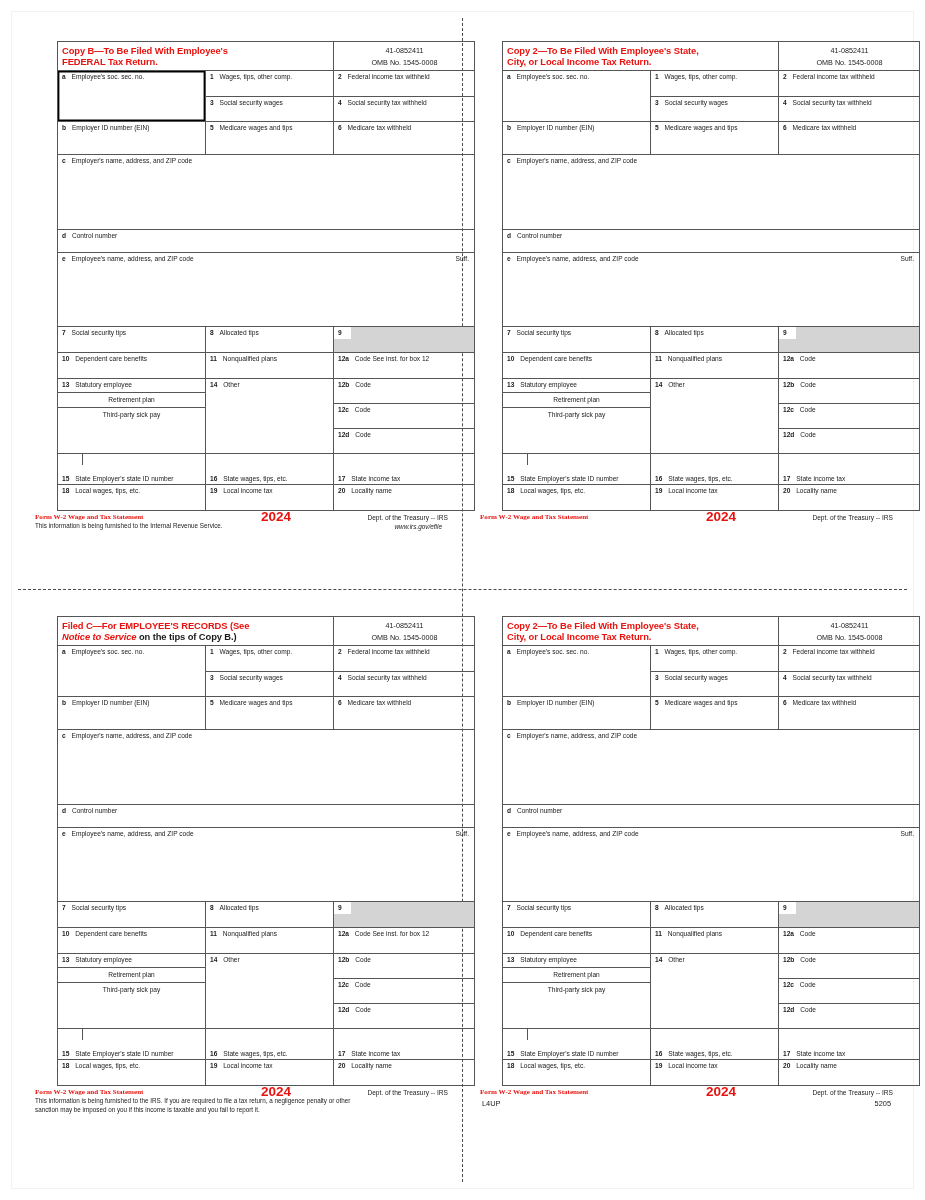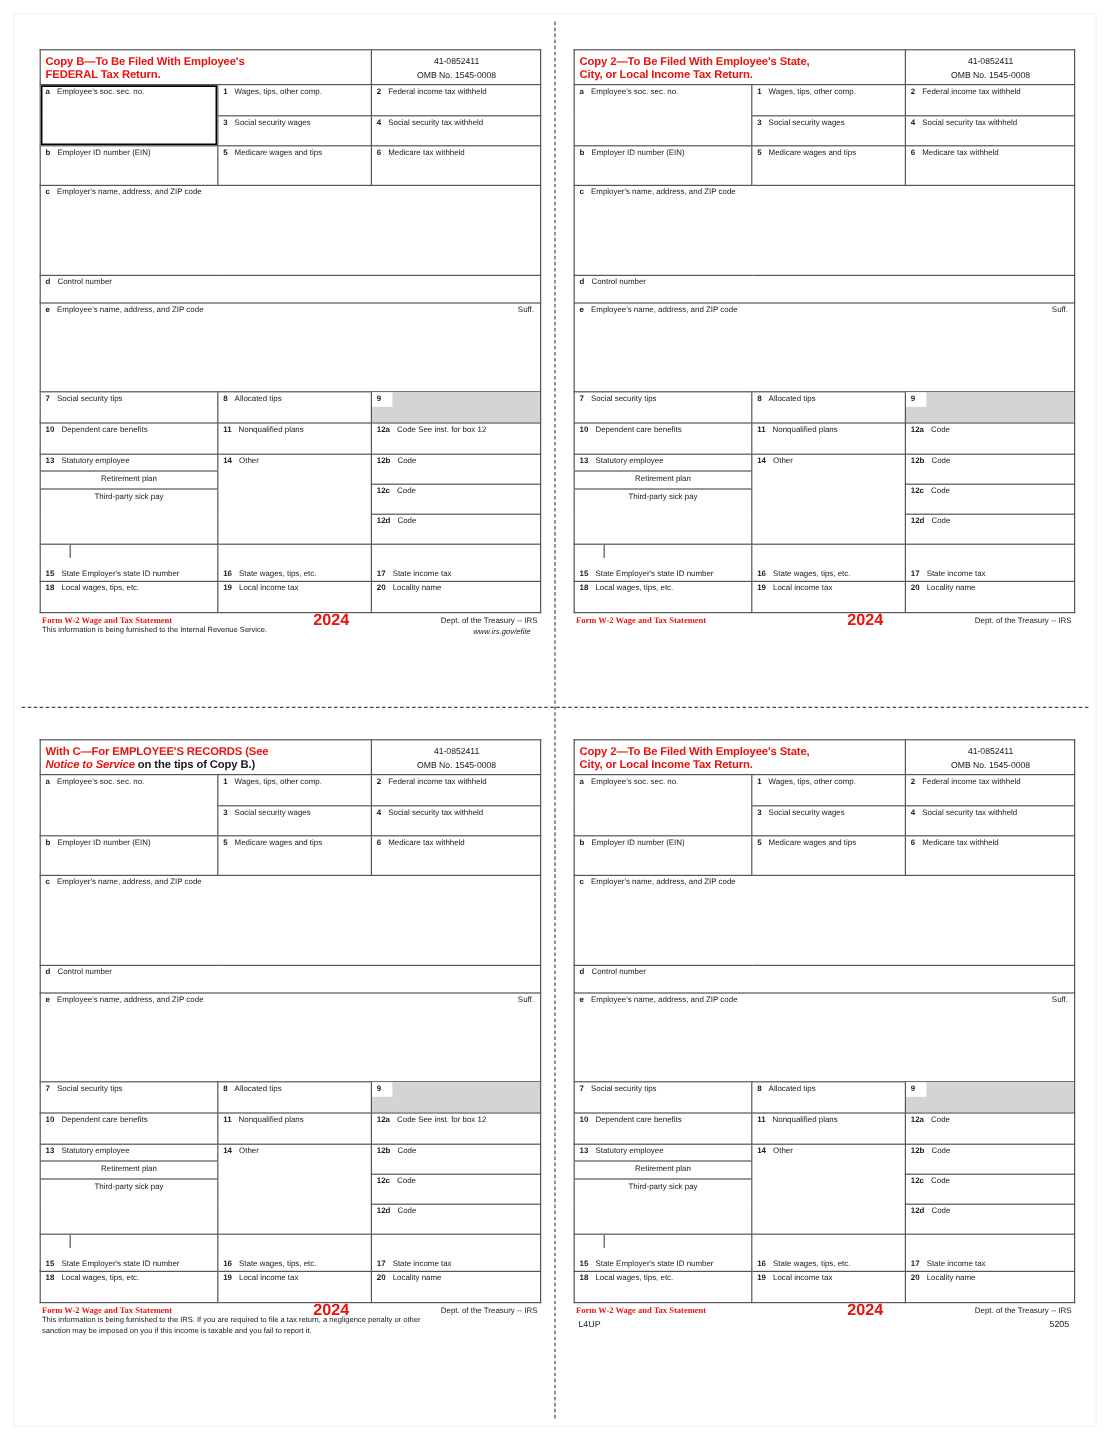--- a/index.html
+++ b/index.html
@@ -48,20 +48,21 @@
   .f-tl { left: 33px;  top: 41px; }
   .f-tr { left: 478px; top: 41px; }
   .f-bl { left: 33px;  top: 616px; }
   .f-br { left: 478px; top: 616px; }
 
   .grid {
     border: 1px solid #1a1a1a;
     border-collapse: collapse;
     width: 417px;
     table-layout: fixed;
+    margin-left: 24px;
   }
   .grid td {
     border: 1px solid #555;
     vertical-align: top;
     padding: 2.5px 3px 0 4px;
     position: relative;
   }
 
   
   .hdr-copy {
@@ -517,21 +518,21 @@
     <table class="grid">
       <colgroup>
           <col style="width:148px">
           <col style="width:128px">
           <col style="width:141px">
         </colgroup>
       <tbody>
           <tr>
         <td class="hdr-copy" colspan="2">
           <div class="copy-title">
-            <span>With C—For EMPLOYEE'S RECORDS (See</span><br>
+            <span>Filed C—For EMPLOYEE'S RECORDS (See</span><br>
             <span class="ital">Notice to Service</span><span class="blk"> on the tips of Copy B.)</span>
           </div>
         </td>
         <td class="hdr-omb">
           <span>41-0852411</span><br>
           <span>OMB No. 1545-0008</span>
         </td>
       </tr>
       <tr>
         <td rowspan="2" style="height:42px">

